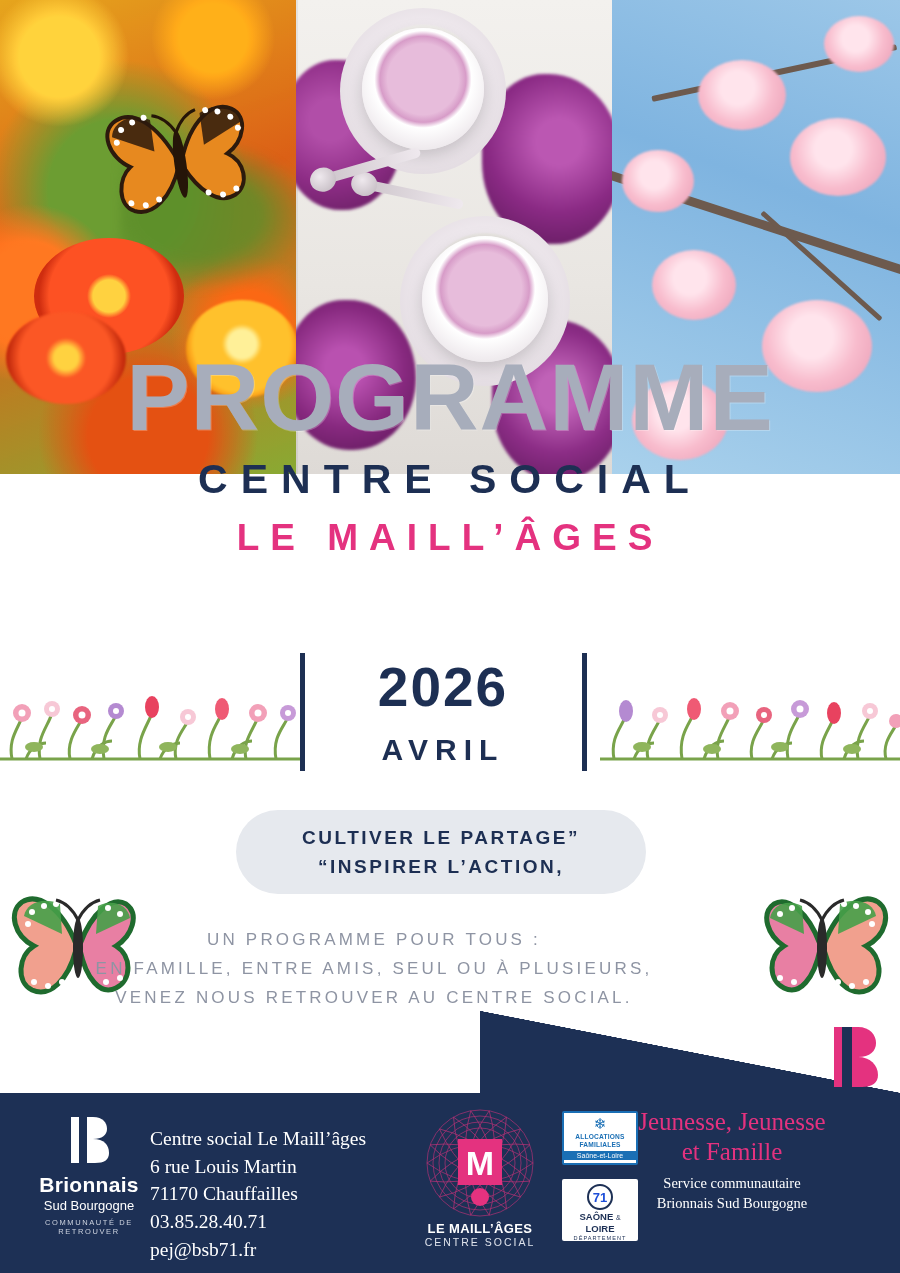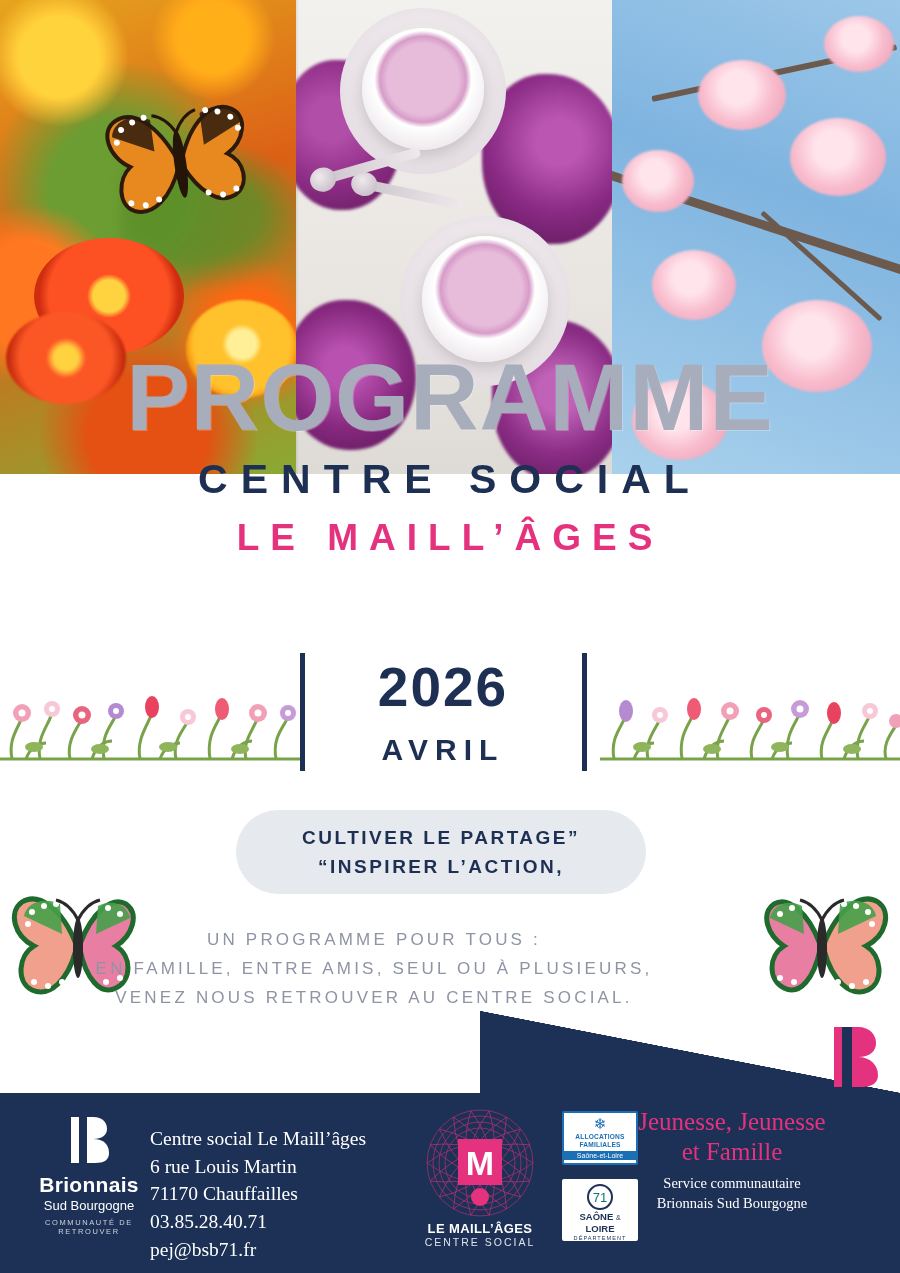--- a/index.html
+++ b/index.html
@@ -300,21 +300,21 @@
     position: absolute; left: 562px; top: 86px;
     width: 76px; height: 62px;
     background: #ffffff;
     border-radius: 2px;
     text-align: center;
     padding-top: 5px;
   }
   .saone-circle {
     width: 26px; height: 26px; border-radius: 50%;
     border: 2px solid #1d3055; margin: 0 auto;
-    color: #0f766e; font-size: 13px; font-weight: normal;
+    color: #1d4ed8; font-size: 13px; font-weight: bold;
     line-height: 23px;
   }
   .saone-t { color: #1d3055; font-size: 9.5px; font-weight: bold; line-height: 1.05; margin-top: 2px; }
   .saone-amp { font-size: 7px; font-weight: normal; }
   .saone-tiny { color: #1d3055; font-size: 5.6px; letter-spacing: 1px; margin-top: 1px; }
 
   .f-right {
     position: absolute; right: 18px; top: 14px;
     text-align: center; width: 300px;
   }

